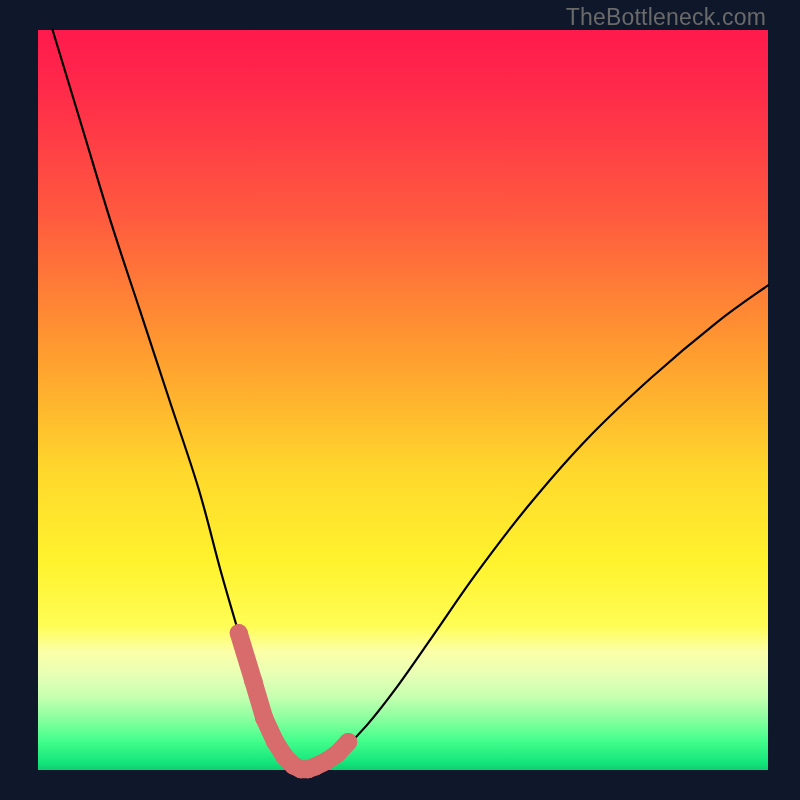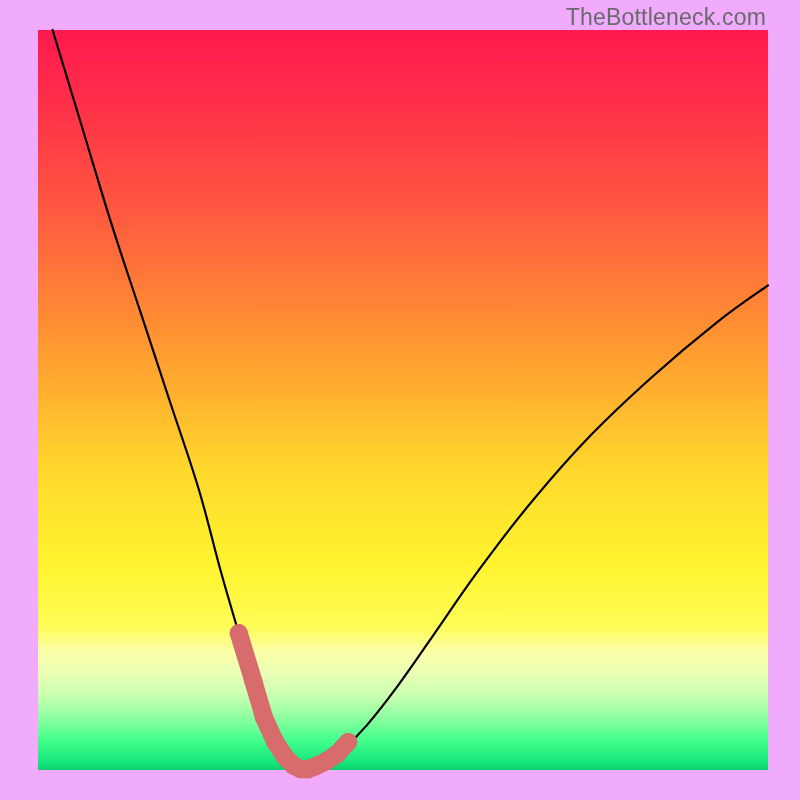--- a/index.html
+++ b/index.html
@@ -9,21 +9,21 @@
     height: 800px;
     background: #000;
     overflow: hidden;
   }
   .frame {
     position: absolute;
     left: 0;
     top: 0;
     width: 800px;
     height: 800px;
-    background: #f0abfc;
+    background: #0f172a;
   }
   .plot {
     position: absolute;
     left: 38px;
     top: 30px;
     width: 730px;
     height: 740px;
     background: linear-gradient(to bottom,
       #ff1a4d 0%,
       #ff2a4a 8%,

